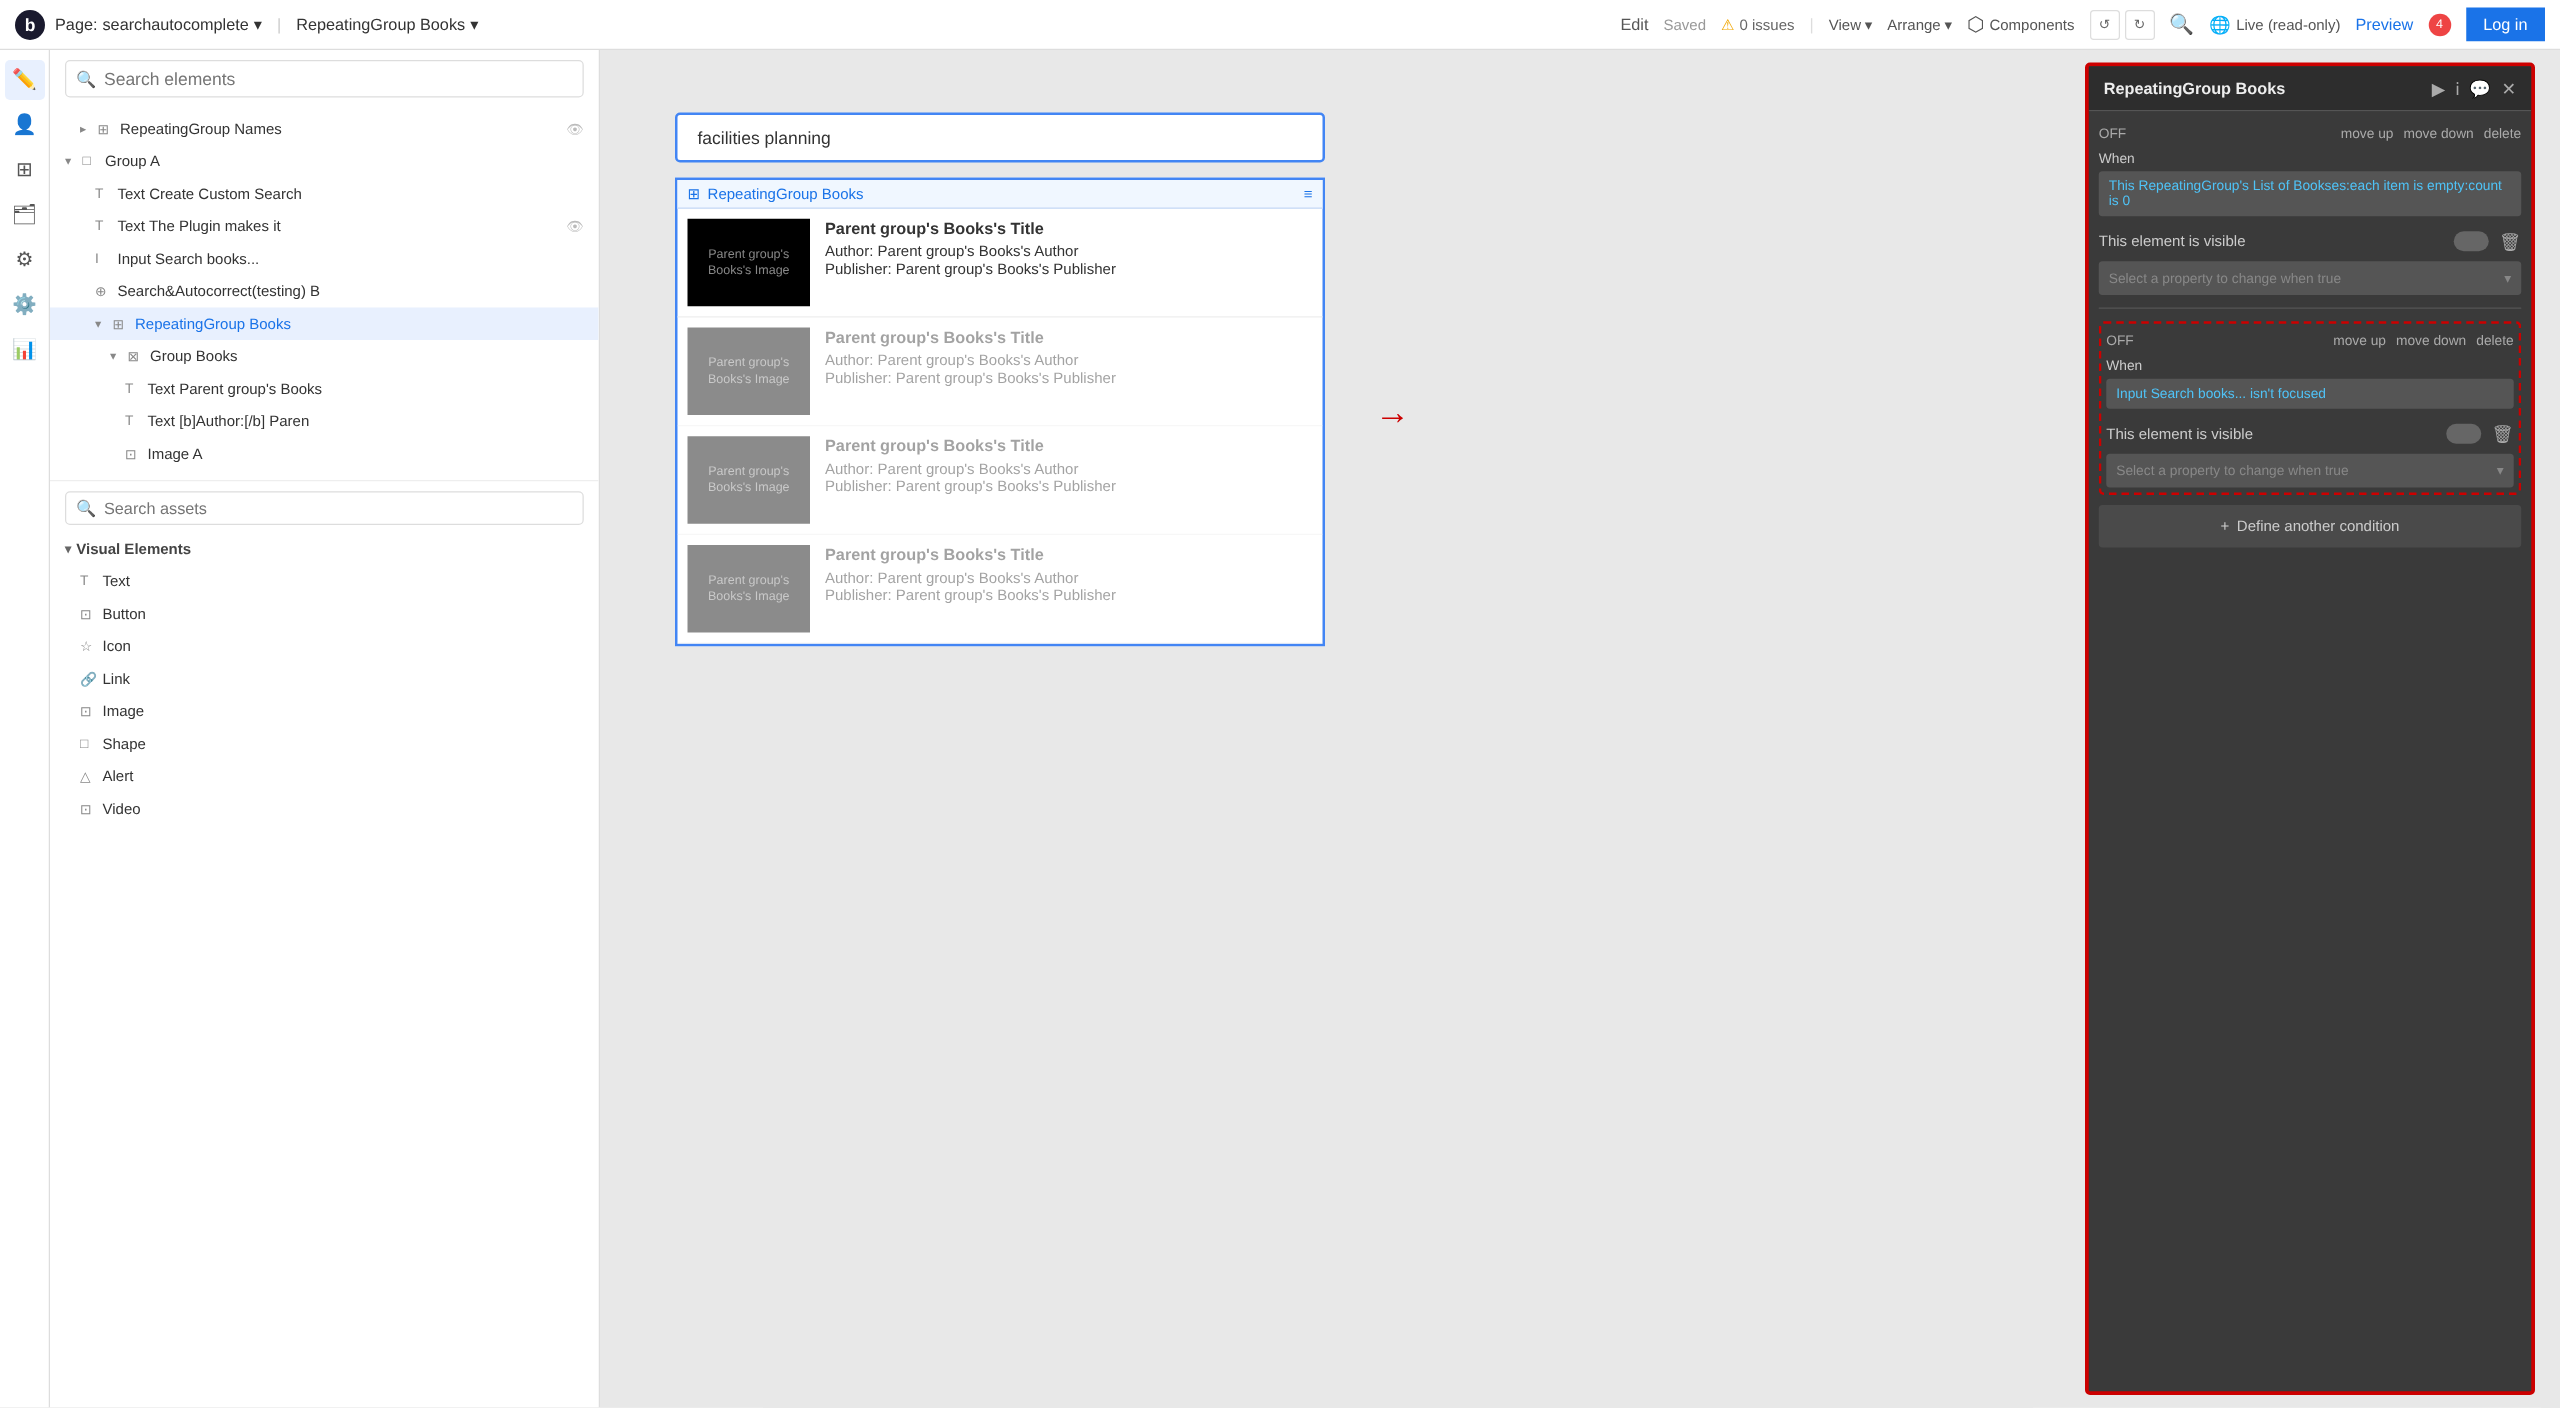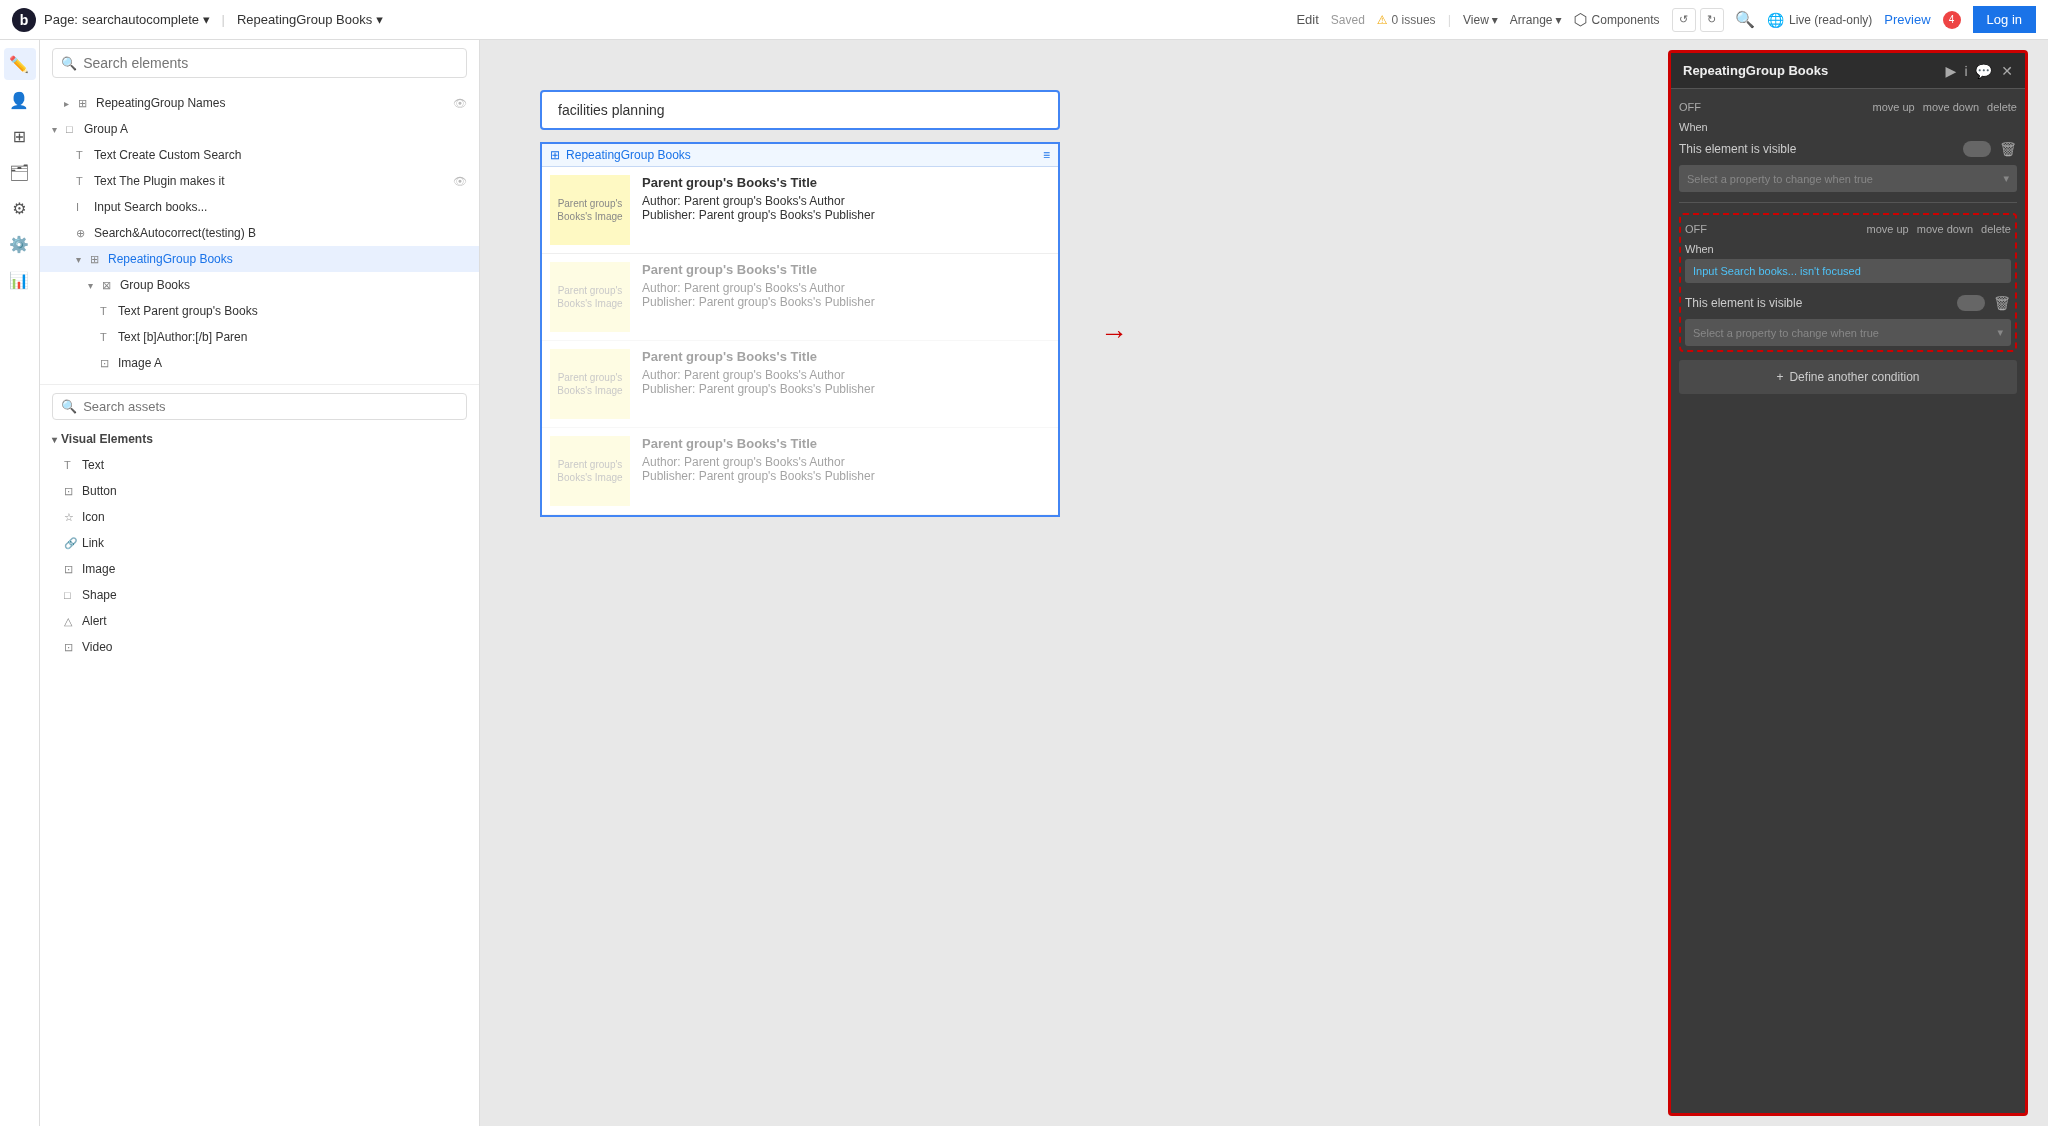--- a/index.html
+++ b/index.html
@@ -109,21 +109,21 @@
       display: flex; align-items: center; gap: 6px; padding: 4px 8px;
       background: #f0f7ff; border-bottom: 1px solid #c5d8f5; font-size: 12px; color: #1a73e8;
     }
     .rg-icon { font-size: 12px; }
     .rg-row {
       display: flex; border-bottom: 1px solid #eee; padding: 8px; gap: 12px;
     }
     .rg-row:last-child { border-bottom: none; }
     .rg-row.faded { opacity: 0.45; }
     .rg-image-placeholder {
-      width: 80px; min-height: 70px; background: #fef9c3; display: flex; align-items: center;
+      width: 98px; min-height: 70px; background: #000000; display: flex; align-items: center;
       justify-content: center; font-size: 10px; color: #888; text-align: center; line-height: 1.3; flex-shrink: 0;
     }
     .rg-text-col { flex: 1; }
     .rg-title { font-weight: 700; font-size: 13px; color: #333; margin-bottom: 4px; }
     .rg-author { font-size: 12px; color: #333; }
     .rg-publisher { font-size: 12px; color: #333; }
 
     
     .right-panel {
       width: 360px; background: #3a3a3a; border: 3px solid #cc0000;
@@ -462,20 +462,21 @@
         <div class="cond-block">
           <div class="cond-row-header">
             <span>OFF</span>
             <div class="cond-row-header-left">
               <span>move up</span>
               <span>move down</span>
               <span>delete</span>
             </div>
           </div>
           <div class="cond-when-label">When</div>
+          <div class="cond-when-value">This RepeatingGroup's List of Bookses:each item is empty:count is 0</div>
           <div class="cond-visible-row">
             <span>This element is visible</span>
             <div style="display:flex;align-items:center;gap:8px">
               <div class="cond-toggle"></div>
               <span class="cond-delete">🗑</span>
             </div>
           </div>
           <div class="cond-select">
             <span>Select a property to change when true</span>
             <span class="cond-select-arrow">▾</span>

